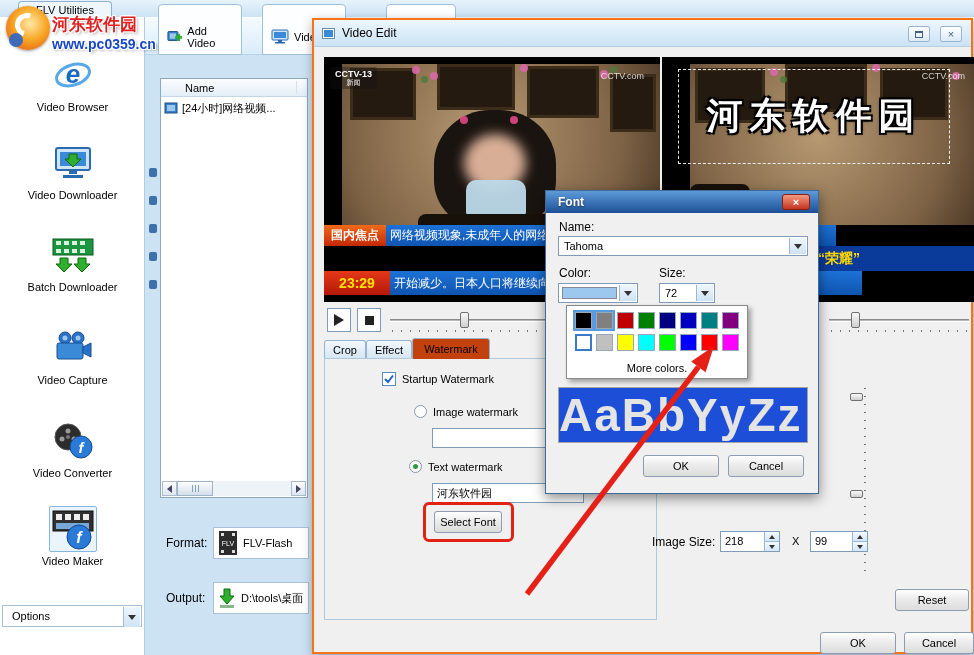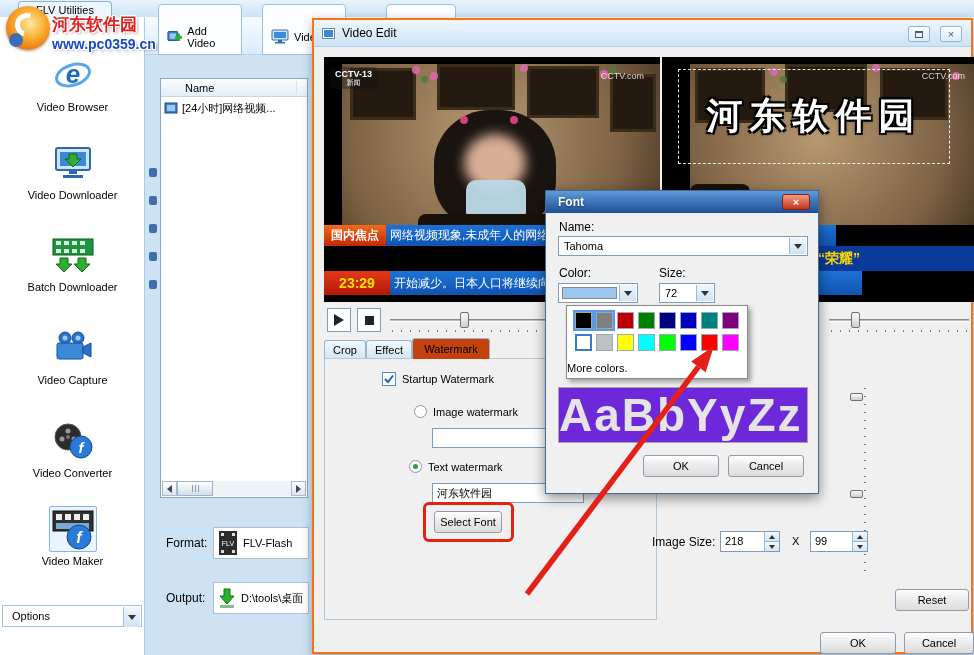--- a/index.html
+++ b/index.html
@@ -87,22 +87,22 @@
 
 .fd{left:545px;top:190px;width:274px;height:304px;background:#f0f0f0;border:1px solid #3e6b9a;box-shadow:0 4px 12px rgba(0,0,0,.45);z-index:8}
 .fd-title{position:absolute;left:0;top:0;right:0;height:22px;background:linear-gradient(#5e9ad8,#1c4f96);color:#fff;display:flex;align-items:center;padding-left:12px;font-size:12px;font-weight:bold;text-shadow:0 1px 2px rgba(0,0,0,.5)}
 .fd-close{position:absolute;right:8px;top:3px;width:28px;height:16px;background:linear-gradient(#f49a80,#c43420);border:1px solid #8a2014;border-radius:3px;color:#fff;display:flex;align-items:center;justify-content:center;font-size:11px;font-weight:bold}
 .fd-label{position:absolute;font-size:12px}
 .palette{position:absolute;left:20px;top:114px;width:182px;height:74px;background:#fff;border:1px solid #8a8a8a;box-shadow:3px 3px 5px rgba(0,0,0,.35);z-index:9}
 .sw-row{position:absolute;left:8px;display:flex;gap:4px}
 .swatch{width:17px;height:17px;border:1px solid #98a8b8}
 .swatch.hl{box-shadow:0 0 0 2px #5a9ae0}
 .swatch.sel{border:2px solid #3a7ac8}
-.more-colors{position:absolute;left:0;right:0;bottom:4px;font-size:11px}
-.preview{position:absolute;left:12px;top:196px;width:250px;height:56px;background:#6d28d9;border:1px solid #a4a4a4;overflow:hidden;display:flex;align-items:center}
+.more-colors{position:absolute;left:0;right:0;bottom:4px;text-align:center;font-size:11px}
+.preview{position:absolute;left:12px;top:196px;width:250px;height:56px;background:#1d4ed8;border:1px solid #a4a4a4;overflow:hidden;display:flex;align-items:center}
 .preview span{font-size:46px;font-weight:bold;color:#e4e4e4;white-space:nowrap;letter-spacing:2px}
 
 .logo-circle{position:absolute;left:6px;top:6px;width:44px;height:44px;border-radius:50%;background:radial-gradient(circle at 55% 40%,#ffe9a6,#f8a828 45%,#e86810 82%);box-shadow:0 1px 3px rgba(0,0,0,.4);z-index:60}
 .logo-swirl{position:absolute;left:9px;top:7px;width:24px;height:24px;border:5px solid transparent;border-top-color:#fff;border-left-color:#fff;border-radius:50%;transform:rotate(-25deg)}
 .logo-blue{position:absolute;left:3px;bottom:3px;width:14px;height:14px;border-radius:50%;background:#2a66c8;opacity:.9}
 .halo{text-shadow:-1px -1px 0 #fff,1px -1px 0 #fff,-1px 1px 0 #fff,1px 1px 0 #fff,2px 2px 3px rgba(0,0,0,.35)}
 .site-name{position:absolute;left:52px;top:13px;font-size:17px;font-weight:bold;color:#e02020;z-index:60}
 .site-url{position:absolute;left:52px;top:36px;font-size:14px;font-weight:bold;color:#1848c8;z-index:60}
 .anno{position:absolute;left:0;top:0;z-index:50;pointer-events:none}
 </style>

